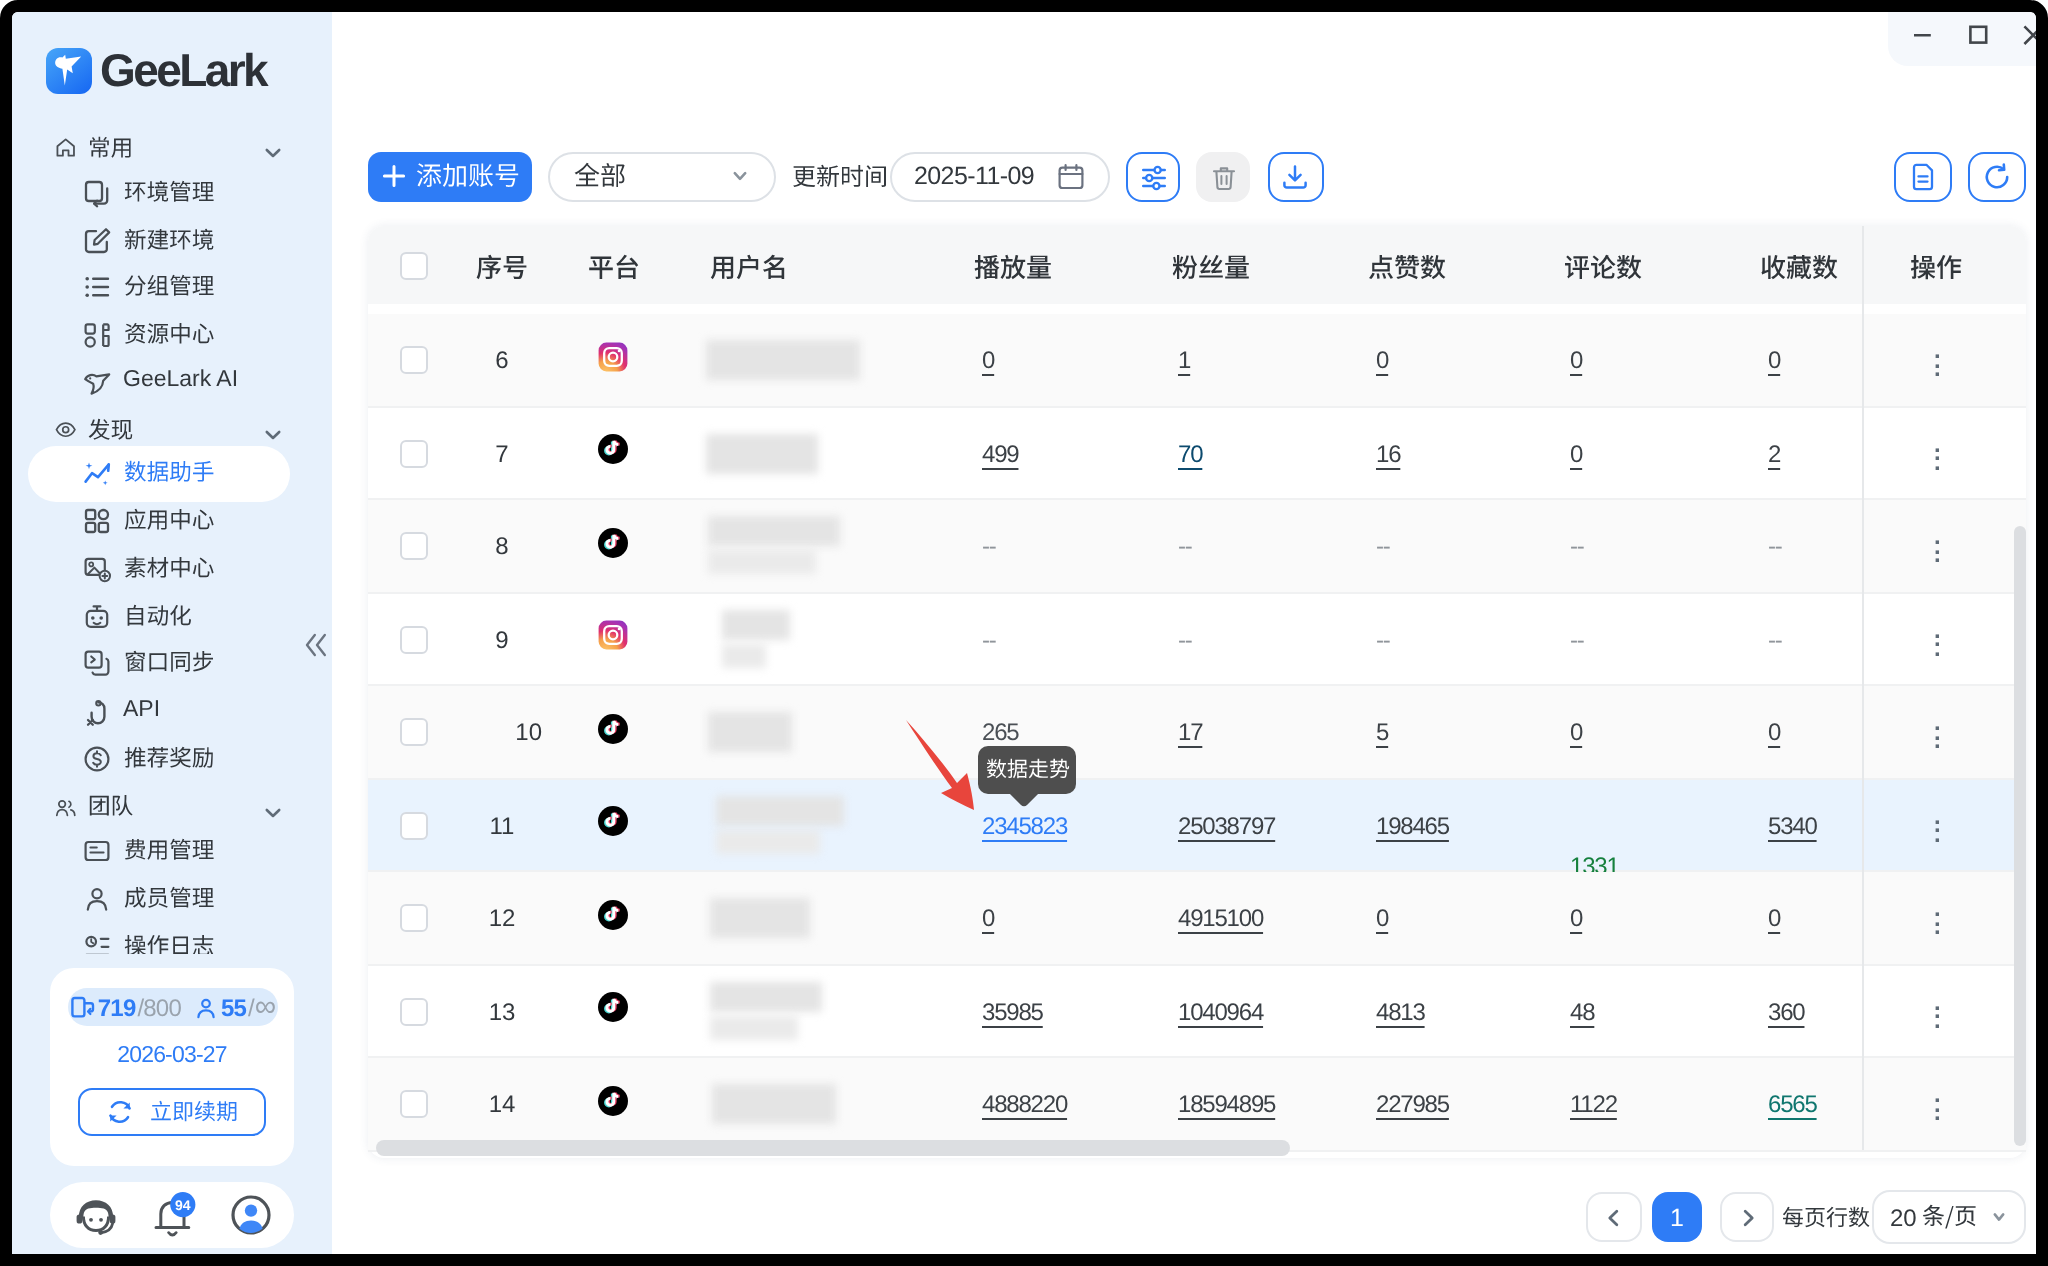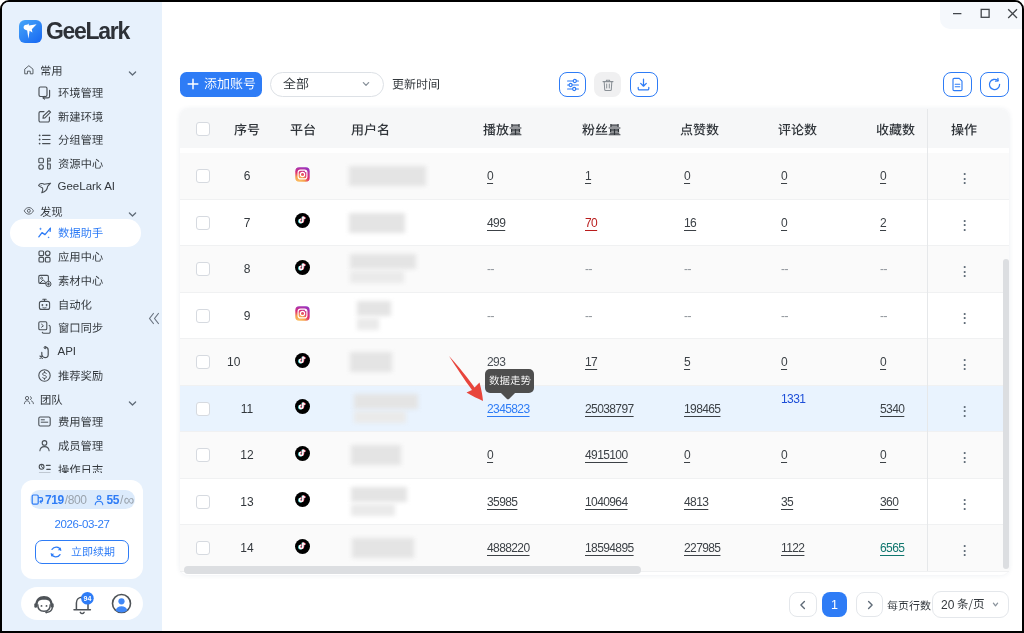--- a/index.html
+++ b/index.html
@@ -1,16 +1,16 @@
 <!DOCTYPE html>
 <html><head><meta charset="utf-8"><style>
 *{margin:0;padding:0;box-sizing:border-box}
 html,body{width:1024px;height:633px;background:#fff;overflow:hidden}
 body{font-family:"Liberation Sans",sans-serif}
-#win{position:relative;width:1024px;height:633px;background:#fff;border:2px solid #000000;border-radius:9px 9px 0 0;overflow:hidden}
+#win{position:relative;width:1024px;height:633px;background:#fff;border:6px solid #000000;border-radius:9px 9px 0 0;overflow:hidden}
 .abs{position:absolute}
 svg{display:inline-block}
 .row-line{display:flex;align-items:center}
 .cb{position:absolute;width:14px;height:14px;border:1px solid #d6dae0;border-radius:3px;background:#fff}
 .num{font-size:12px;letter-spacing:-0.6px;white-space:nowrap}
 </style></head><body>
 <div id="win">
 <div class="abs" style="left:0;top:0;width:160px;height:633px;background:#e7f1fc"></div>
 <div class="abs" style="left:17px;top:18px"><svg width="23" height="23" viewBox="0 0 23 23" fill="none">
         <defs>
@@ -246,20 +246,27 @@
 <svg width="26" height="15" viewBox="0 0 26 15">
         <path d="M6.4 0.4C5.1 2.4 2.7 4.4 0.3 5.4C0.6 5.6 0.9 6.0 1.0 6.2C1.5 6.0 2.1 5.7 2.6 5.3V6.2H6.0V8.2H2.6V9.1H6.0V11.2H1.0V12.1H12.1V11.2H7.0V9.1H10.5V8.2H7.0V6.2H10.5V5.3C11.0 5.7 11.5 6.0 12.0 6.3C12.2 6.0 12.5 5.7 12.7 5.5C10.6 4.3 8.7 3.0 7.0 1.1L7.3 0.8ZM2.6 5.3C4.1 4.4 5.4 3.2 6.5 1.8C7.7 3.2 9.0 4.3 10.5 5.3Z M14.8 3.3C15.2 4.0 15.5 4.9 15.7 5.5L16.5 5.3C16.4 4.7 16.1 3.8 15.7 3.1ZM21.2 1.2V12.5H22.0V2.1H24.1C23.8 3.1 23.3 4.5 22.8 5.6C23.9 6.8 24.3 7.7 24.3 8.6C24.3 9.0 24.2 9.4 23.9 9.6C23.8 9.7 23.6 9.7 23.4 9.7C23.1 9.7 22.8 9.7 22.4 9.7C22.5 10.0 22.6 10.4 22.6 10.6C23.0 10.6 23.4 10.6 23.8 10.6C24.1 10.6 24.4 10.5 24.6 10.3C25.0 10.0 25.2 9.4 25.2 8.6C25.2 7.7 24.9 6.7 23.7 5.5C24.3 4.3 24.9 2.8 25.3 1.6L24.7 1.2L24.5 1.2ZM16.2 0.7C16.4 1.1 16.6 1.6 16.8 2.1H14.0V2.9H20.2V2.1H17.8C17.6 1.6 17.3 1.0 17.1 0.5ZM18.6 3.0C18.4 3.8 18.0 4.8 17.7 5.6H13.7V6.5H20.5V5.6H18.6C19.0 4.9 19.3 4.0 19.6 3.2ZM14.4 7.7V12.4H15.3V11.8H18.9V12.3H19.9V7.7ZM15.3 10.9V8.5H18.9V10.9Z" fill="#33383d"></path>
       </svg>
       <svg width="10" height="10" viewBox="0 0 10 10" fill="none">
         <path d="M2.4 3.6 L5.0 6.4 L7.6 3.6" stroke="#8a939c" stroke-width="1.3" stroke-linecap="round" stroke-linejoin="round"></path>
       </svg>
     </div>
 <div class="abs" style="left:390px;top:76px"><svg width="48" height="14" viewBox="0 0 48 14">
         <path d="M3.0 7.7 2.3 8.0C2.7 8.7 3.2 9.3 3.8 9.7C3.0 10.1 2.0 10.5 0.6 10.7C0.8 10.9 1.0 11.3 1.1 11.5C2.7 11.2 3.8 10.8 4.6 10.2C6.2 11.1 8.4 11.4 11.2 11.5C11.3 11.2 11.5 10.8 11.6 10.6C8.9 10.5 6.9 10.3 5.3 9.6C5.9 9.0 6.3 8.3 6.4 7.6H10.5V3.0H6.5V1.9H11.2V1.1H0.8V1.9H5.6V3.0H1.9V7.6H5.5C5.3 8.2 5.0 8.7 4.5 9.2C3.9 8.8 3.4 8.3 3.0 7.7ZM2.7 5.6H5.6V6.1C5.6 6.4 5.6 6.6 5.6 6.9H2.7ZM6.5 6.9C6.5 6.6 6.5 6.4 6.5 6.1V5.6H9.6V6.9ZM2.7 3.7H5.6V4.9H2.7ZM6.5 3.7H9.6V4.9H6.5Z M16.3 8.0C16.7 8.6 17.1 9.4 17.3 9.9L17.9 9.6C17.8 9.1 17.3 8.3 16.9 7.7ZM13.6 7.7C13.4 8.5 13.0 9.2 12.5 9.7C12.7 9.9 13.0 10.1 13.1 10.2C13.6 9.6 14.1 8.8 14.4 7.9ZM18.6 1.6V5.8C18.6 7.4 18.5 9.4 17.5 10.9C17.7 11.0 18.1 11.2 18.2 11.4C19.3 9.9 19.5 7.5 19.5 5.8V5.4H21.3V11.5H22.2V5.4H23.5V4.5H19.5V2.2C20.7 2.0 22.1 1.7 23.1 1.4L22.4 0.7C21.5 1.1 20.0 1.4 18.6 1.6ZM14.6 0.6C14.8 1.0 15.0 1.4 15.1 1.7H12.7V2.5H18.0V1.7H16.0C15.9 1.3 15.6 0.8 15.4 0.4ZM16.5 2.6C16.4 3.1 16.1 3.9 15.9 4.5H12.6V5.2H15.0V6.5H12.6V7.3H15.0V10.3C15.0 10.5 15.0 10.5 14.9 10.5C14.7 10.5 14.4 10.5 13.9 10.5C14.1 10.7 14.2 11.1 14.2 11.3C14.8 11.3 15.2 11.3 15.5 11.1C15.8 11.0 15.8 10.8 15.8 10.4V7.3H18.1V6.5H15.8V5.2H18.2V4.5H16.7C16.9 4.0 17.1 3.3 17.4 2.7ZM13.5 2.7C13.8 3.3 13.9 4.0 14.0 4.5L14.8 4.3C14.7 3.8 14.5 3.1 14.2 2.6Z M29.7 5.1C30.3 6.1 31.1 7.3 31.5 8.1L32.3 7.6C31.9 6.9 31.1 5.7 30.4 4.7ZM27.9 5.7V8.5H25.8V5.7ZM27.9 4.9H25.8V2.3H27.9ZM25.0 1.5V10.3H25.8V9.3H28.7V1.5ZM33.2 0.5V2.9H29.3V3.8H33.2V10.2C33.2 10.4 33.1 10.5 32.8 10.5C32.6 10.5 31.7 10.5 30.7 10.5C30.9 10.7 31.0 11.1 31.1 11.4C32.3 11.4 33.0 11.4 33.5 11.2C33.9 11.1 34.1 10.8 34.1 10.2V3.8H35.5V2.9H34.1V0.5Z M37.1 3.2V11.5H38.0V3.2ZM37.3 1.1C37.8 1.6 38.4 2.4 38.7 2.8L39.5 2.4C39.2 1.8 38.5 1.1 38.0 0.6ZM40.5 7.0H43.4V8.6H40.5ZM40.5 4.7H43.4V6.3H40.5ZM39.7 3.9V9.4H44.3V3.9ZM40.2 1.2V2.0H46.0V10.4C46.0 10.6 46.0 10.6 45.8 10.6C45.7 10.6 45.2 10.7 44.7 10.6C44.8 10.9 44.9 11.2 45.0 11.5C45.7 11.5 46.2 11.5 46.5 11.3C46.8 11.2 47.0 10.9 47.0 10.4V1.2Z" fill="#33383d"></path>
       </svg></div>
+<div class="abs row-line" style="left:439px;top:70px;width:110px;height:24.5px;background:#fff;border:1px solid #dde1e6;border-radius:12.5px;padding:0 11px;justify-content:space-between;white-space:nowrap">
+<span style="font-size:12.5px;color:#33383d;letter-spacing:-0.3px">2025-11-09</span>
+      <svg width="15" height="15" viewBox="0 0 15 15" fill="none">
+        <rect x="1.8" y="2.8" width="11.4" height="10.2" rx="1.4" stroke="#6b7280" stroke-width="1.1"></rect>
+        <path d="M1.8 6 H13.2 M4.8 1.6 V4 M10.2 1.6 V4" stroke="#6b7280" stroke-width="1.1" stroke-linecap="round"></path>
+      </svg>
+    </div>
 <div class="abs row-line" style="left:557px;top:70px;width:27px;height:25px;border:1.3px solid #2e7cf6;border-radius:8px;background:#fff;justify-content:center">
       <svg width="16" height="16" viewBox="0 0 16 16" fill="none">
         <path d="M2.6 4 H13.4 M2.6 8 H13.4 M2.6 12 H13.4" stroke="#2e7cf6" stroke-width="1.2" stroke-linecap="round"></path>
         <circle cx="9.8" cy="4" r="1.55" fill="#fff" stroke="#2e7cf6" stroke-width="1.2"></circle>
         <circle cx="5.6" cy="8" r="1.55" fill="#fff" stroke="#2e7cf6" stroke-width="1.2"></circle>
         <circle cx="9.2" cy="12" r="1.55" fill="#fff" stroke="#2e7cf6" stroke-width="1.2"></circle>
       </svg>
     </div>
 <div class="abs row-line" style="left:592px;top:70px;width:27px;height:25px;background:#f0f0f1;border-radius:8px;justify-content:center">
       <svg width="14" height="14" viewBox="0 0 14 14" fill="none">
@@ -344,21 +351,21 @@
 <div class="cb" style="left:194px;top:213.8px"></div>
 <div class="abs num" style="left:225px;top:213.8px;width:40px;text-align:center;color:#33383d;letter-spacing:0">7</div>
 <div class="abs" style="left:292.5px;top:211.2px"><svg width="15" height="15" viewBox="0 0 15 15" fill="none">
         <circle cx="7.5" cy="7.5" r="7.5" fill="#000"></circle>
 <path transform="translate(2.9749999999999996,3.8) scale(0.3409090909090909)" d="M14.5 0 H10.2 V13.2 A2.9 2.9 0 1 1 7.3 10.1 V6 A7.2 7.2 0 1 0 14.5 13.2 V6.3 A8.4 8.4 0 0 0 19 7.6 V3.5 A4.9 4.9 0 0 1 14.5 0 Z" fill="#49d6d2"></path>
 <path transform="translate(4.375,3.2) scale(0.3409090909090909)" d="M14.5 0 H10.2 V13.2 A2.9 2.9 0 1 1 7.3 10.1 V6 A7.2 7.2 0 1 0 14.5 13.2 V6.3 A8.4 8.4 0 0 0 19 7.6 V3.5 A4.9 4.9 0 0 1 14.5 0 Z" fill="#eb4469"></path>
 <path transform="translate(3.675,3.4) scale(0.3409090909090909)" d="M14.5 0 H10.2 V13.2 A2.9 2.9 0 1 1 7.3 10.1 V6 A7.2 7.2 0 1 0 14.5 13.2 V6.3 A8.4 8.4 0 0 0 19 7.6 V3.5 A4.9 4.9 0 0 1 14.5 0 Z" fill="#fff"></path>
       </svg></div>
 <div class="abs" style="left:347px;top:210.8px;width:56px;height:20px;background:#e4e4e4;filter:blur(2px)"></div>
 <div class="abs num" style="left:482px;top:213.8px;color:#3c4146;text-decoration:underline;text-underline-offset:3px;padding:0 3px">499</div>
-<div class="abs num" style="left:580px;top:213.8px;color:#b91c1c;text-decoration:underline;text-underline-offset:3px;padding:0 3px">70</div>
+<div class="abs num" style="left:580px;top:213.8px;color:#0c4a6e;text-decoration:underline;text-underline-offset:3px;padding:0 3px">70</div>
 <div class="abs num" style="left:679px;top:213.8px;color:#3c4146;text-decoration:underline;text-underline-offset:3px;padding:0 3px">16</div>
 <div class="abs num" style="left:776px;top:213.8px;color:#3c4146;text-decoration:underline;text-underline-offset:3px;padding:0 3px">0</div>
 <div class="abs num" style="left:875px;top:213.8px;color:#3c4146;text-decoration:underline;text-underline-offset:3px;padding:0 3px">2</div>
 <div class="abs" style="left:961px;top:213.8px;font-size:12px;color:#5f6b77;font-weight:bold;line-height:4.5px;width:3px">.<br>.<br>.</div>
 <div class="abs" style="left:178px;top:244.0px;width:829px;height:46.5px;background:#fafafa;border-bottom:1px solid #f0f1f2"></div>
 <div class="cb" style="left:194px;top:260.2px"></div>
 <div class="abs num" style="left:225px;top:260.2px;width:40px;text-align:center;color:#33383d;letter-spacing:0">8</div>
 <div class="abs" style="left:292.5px;top:257.8px"><svg width="15" height="15" viewBox="0 0 15 15" fill="none">
         <circle cx="7.5" cy="7.5" r="7.5" fill="#000"></circle>
 <path transform="translate(2.9749999999999996,3.8) scale(0.3409090909090909)" d="M14.5 0 H10.2 V13.2 A2.9 2.9 0 1 1 7.3 10.1 V6 A7.2 7.2 0 1 0 14.5 13.2 V6.3 A8.4 8.4 0 0 0 19 7.6 V3.5 A4.9 4.9 0 0 1 14.5 0 Z" fill="#49d6d2"></path>
@@ -394,49 +401,49 @@
 <div class="abs" style="left:355px;top:298.8px;width:34px;height:15px;background:#e4e4e4;filter:blur(2px)"></div>
 <div class="abs" style="left:355px;top:315.8px;width:22px;height:12px;background:#eaeaea;filter:blur(2px)"></div>
 <div class="abs num" style="left:485px;top:306.8px;color:#90959b">--</div>
 <div class="abs num" style="left:583px;top:306.8px;color:#90959b">--</div>
 <div class="abs num" style="left:682px;top:306.8px;color:#90959b">--</div>
 <div class="abs num" style="left:779px;top:306.8px;color:#90959b">--</div>
 <div class="abs num" style="left:878px;top:306.8px;color:#90959b">--</div>
 <div class="abs" style="left:961px;top:306.8px;font-size:12px;color:#5f6b77;font-weight:bold;line-height:4.5px;width:3px">.<br>.<br>.</div>
 <div class="abs" style="left:178px;top:337.0px;width:829px;height:46.5px;background:#fafafa;border-bottom:1px solid #f0f1f2"></div>
 <div class="cb" style="left:194px;top:353.2px"></div>
-<div class="abs num" style="left:225px;top:353.2px;width:40px;text-align:left;color:#33383d;letter-spacing:0">10</div>
+<div class="abs num" style="left:225px;top:353.2px;width:40px;text-align:right;color:#33383d;letter-spacing:0">10</div>
 <div class="abs" style="left:292.5px;top:350.8px"><svg width="15" height="15" viewBox="0 0 15 15" fill="none">
         <circle cx="7.5" cy="7.5" r="7.5" fill="#000"></circle>
 <path transform="translate(2.9749999999999996,3.8) scale(0.3409090909090909)" d="M14.5 0 H10.2 V13.2 A2.9 2.9 0 1 1 7.3 10.1 V6 A7.2 7.2 0 1 0 14.5 13.2 V6.3 A8.4 8.4 0 0 0 19 7.6 V3.5 A4.9 4.9 0 0 1 14.5 0 Z" fill="#49d6d2"></path>
 <path transform="translate(4.375,3.2) scale(0.3409090909090909)" d="M14.5 0 H10.2 V13.2 A2.9 2.9 0 1 1 7.3 10.1 V6 A7.2 7.2 0 1 0 14.5 13.2 V6.3 A8.4 8.4 0 0 0 19 7.6 V3.5 A4.9 4.9 0 0 1 14.5 0 Z" fill="#eb4469"></path>
 <path transform="translate(3.675,3.4) scale(0.3409090909090909)" d="M14.5 0 H10.2 V13.2 A2.9 2.9 0 1 1 7.3 10.1 V6 A7.2 7.2 0 1 0 14.5 13.2 V6.3 A8.4 8.4 0 0 0 19 7.6 V3.5 A4.9 4.9 0 0 1 14.5 0 Z" fill="#fff"></path>
       </svg></div>
 <div class="abs" style="left:348px;top:350.2px;width:42px;height:20px;background:#e4e4e4;filter:blur(2px)"></div>
-<div class="abs num" style="left:485px;top:353.2px;color:#4a4f55">293</div>
+<div class="abs num" style="left:485px;top:353.2px;color:#4a4f55">265</div>
 <div class="abs num" style="left:580px;top:353.2px;color:#3c4146;text-decoration:underline;text-underline-offset:3px;padding:0 3px">17</div>
 <div class="abs num" style="left:679px;top:353.2px;color:#3c4146;text-decoration:underline;text-underline-offset:3px;padding:0 3px">5</div>
 <div class="abs num" style="left:776px;top:353.2px;color:#3c4146;text-decoration:underline;text-underline-offset:3px;padding:0 3px">0</div>
 <div class="abs num" style="left:875px;top:353.2px;color:#3c4146;text-decoration:underline;text-underline-offset:3px;padding:0 3px">0</div>
 <div class="abs" style="left:961px;top:353.2px;font-size:12px;color:#5f6b77;font-weight:bold;line-height:4.5px;width:3px">.<br>.<br>.</div>
 <div class="abs" style="left:178px;top:383.5px;width:829px;height:46.5px;background:#e9f3fe;border-bottom:1px solid #f0f1f2"></div>
 <div class="cb" style="left:194px;top:399.8px"></div>
 <div class="abs num" style="left:225px;top:399.8px;width:40px;text-align:center;color:#33383d;letter-spacing:0">11</div>
 <div class="abs" style="left:292.5px;top:397.2px"><svg width="15" height="15" viewBox="0 0 15 15" fill="none">
         <circle cx="7.5" cy="7.5" r="7.5" fill="#000"></circle>
 <path transform="translate(2.9749999999999996,3.8) scale(0.3409090909090909)" d="M14.5 0 H10.2 V13.2 A2.9 2.9 0 1 1 7.3 10.1 V6 A7.2 7.2 0 1 0 14.5 13.2 V6.3 A8.4 8.4 0 0 0 19 7.6 V3.5 A4.9 4.9 0 0 1 14.5 0 Z" fill="#49d6d2"></path>
 <path transform="translate(4.375,3.2) scale(0.3409090909090909)" d="M14.5 0 H10.2 V13.2 A2.9 2.9 0 1 1 7.3 10.1 V6 A7.2 7.2 0 1 0 14.5 13.2 V6.3 A8.4 8.4 0 0 0 19 7.6 V3.5 A4.9 4.9 0 0 1 14.5 0 Z" fill="#eb4469"></path>
 <path transform="translate(3.675,3.4) scale(0.3409090909090909)" d="M14.5 0 H10.2 V13.2 A2.9 2.9 0 1 1 7.3 10.1 V6 A7.2 7.2 0 1 0 14.5 13.2 V6.3 A8.4 8.4 0 0 0 19 7.6 V3.5 A4.9 4.9 0 0 1 14.5 0 Z" fill="#fff"></path>
       </svg></div>
 <div class="abs" style="left:352px;top:391.8px;width:64px;height:15px;background:#e4e4e4;filter:blur(2px)"></div>
 <div class="abs" style="left:352px;top:408.8px;width:52px;height:12px;background:#eaeaea;filter:blur(2px)"></div>
 <div class="abs num" style="left:482px;top:399.8px;color:#2e7cf6;text-decoration:underline;text-underline-offset:3px;padding:0 3px">2345823</div>
 <div class="abs num" style="left:580px;top:399.8px;color:#3c4146;text-decoration:underline;text-underline-offset:3px;padding:0 3px">25038797</div>
 <div class="abs num" style="left:679px;top:399.8px;color:#3c4146;text-decoration:underline;text-underline-offset:3px;padding:0 3px">198465</div>
-<div class="abs num" style="left:776px;top:390px;color:#1d4ed8;text-underline-offset:3px;padding:0 3px">1331</div>
+<div class="abs num" style="left:776px;top:420px;color:#15803d;text-underline-offset:3px;padding:0 3px">1331</div>
 <div class="abs num" style="left:875px;top:399.8px;color:#3c4146;text-decoration:underline;text-underline-offset:3px;padding:0 3px">5340</div>
 <div class="abs" style="left:961px;top:399.8px;font-size:12px;color:#5f6b77;font-weight:bold;line-height:4.5px;width:3px">.<br>.<br>.</div>
 <div class="abs" style="left:178px;top:430.0px;width:829px;height:46.5px;background:#fafafa;border-bottom:1px solid #f0f1f2"></div>
 <div class="cb" style="left:194px;top:446.2px"></div>
 <div class="abs num" style="left:225px;top:446.2px;width:40px;text-align:center;color:#33383d;letter-spacing:0">12</div>
 <div class="abs" style="left:292.5px;top:443.8px"><svg width="15" height="15" viewBox="0 0 15 15" fill="none">
         <circle cx="7.5" cy="7.5" r="7.5" fill="#000"></circle>
 <path transform="translate(2.9749999999999996,3.8) scale(0.3409090909090909)" d="M14.5 0 H10.2 V13.2 A2.9 2.9 0 1 1 7.3 10.1 V6 A7.2 7.2 0 1 0 14.5 13.2 V6.3 A8.4 8.4 0 0 0 19 7.6 V3.5 A4.9 4.9 0 0 1 14.5 0 Z" fill="#49d6d2"></path>
 <path transform="translate(4.375,3.2) scale(0.3409090909090909)" d="M14.5 0 H10.2 V13.2 A2.9 2.9 0 1 1 7.3 10.1 V6 A7.2 7.2 0 1 0 14.5 13.2 V6.3 A8.4 8.4 0 0 0 19 7.6 V3.5 A4.9 4.9 0 0 1 14.5 0 Z" fill="#eb4469"></path>
 <path transform="translate(3.675,3.4) scale(0.3409090909090909)" d="M14.5 0 H10.2 V13.2 A2.9 2.9 0 1 1 7.3 10.1 V6 A7.2 7.2 0 1 0 14.5 13.2 V6.3 A8.4 8.4 0 0 0 19 7.6 V3.5 A4.9 4.9 0 0 1 14.5 0 Z" fill="#fff"></path>
@@ -455,21 +462,21 @@
         <circle cx="7.5" cy="7.5" r="7.5" fill="#000"></circle>
 <path transform="translate(2.9749999999999996,3.8) scale(0.3409090909090909)" d="M14.5 0 H10.2 V13.2 A2.9 2.9 0 1 1 7.3 10.1 V6 A7.2 7.2 0 1 0 14.5 13.2 V6.3 A8.4 8.4 0 0 0 19 7.6 V3.5 A4.9 4.9 0 0 1 14.5 0 Z" fill="#49d6d2"></path>
 <path transform="translate(4.375,3.2) scale(0.3409090909090909)" d="M14.5 0 H10.2 V13.2 A2.9 2.9 0 1 1 7.3 10.1 V6 A7.2 7.2 0 1 0 14.5 13.2 V6.3 A8.4 8.4 0 0 0 19 7.6 V3.5 A4.9 4.9 0 0 1 14.5 0 Z" fill="#eb4469"></path>
 <path transform="translate(3.675,3.4) scale(0.3409090909090909)" d="M14.5 0 H10.2 V13.2 A2.9 2.9 0 1 1 7.3 10.1 V6 A7.2 7.2 0 1 0 14.5 13.2 V6.3 A8.4 8.4 0 0 0 19 7.6 V3.5 A4.9 4.9 0 0 1 14.5 0 Z" fill="#fff"></path>
       </svg></div>
 <div class="abs" style="left:349px;top:484.8px;width:56px;height:15px;background:#e4e4e4;filter:blur(2px)"></div>
 <div class="abs" style="left:349px;top:501.8px;width:44px;height:12px;background:#eaeaea;filter:blur(2px)"></div>
 <div class="abs num" style="left:482px;top:492.8px;color:#3c4146;text-decoration:underline;text-underline-offset:3px;padding:0 3px">35985</div>
 <div class="abs num" style="left:580px;top:492.8px;color:#3c4146;text-decoration:underline;text-underline-offset:3px;padding:0 3px">1040964</div>
 <div class="abs num" style="left:679px;top:492.8px;color:#3c4146;text-decoration:underline;text-underline-offset:3px;padding:0 3px">4813</div>
-<div class="abs num" style="left:776px;top:492.8px;color:#3c4146;text-decoration:underline;text-underline-offset:3px;padding:0 3px">35</div>
+<div class="abs num" style="left:776px;top:492.8px;color:#3c4146;text-decoration:underline;text-underline-offset:3px;padding:0 3px">48</div>
 <div class="abs num" style="left:875px;top:492.8px;color:#3c4146;text-decoration:underline;text-underline-offset:3px;padding:0 3px">360</div>
 <div class="abs" style="left:961px;top:492.8px;font-size:12px;color:#5f6b77;font-weight:bold;line-height:4.5px;width:3px">.<br>.<br>.</div>
 <div class="abs" style="left:178px;top:523.0px;width:829px;height:46.5px;background:#fafafa;border-bottom:1px solid #f0f1f2"></div>
 <div class="cb" style="left:194px;top:539.2px"></div>
 <div class="abs num" style="left:225px;top:539.2px;width:40px;text-align:center;color:#33383d;letter-spacing:0">14</div>
 <div class="abs" style="left:292.5px;top:536.8px"><svg width="15" height="15" viewBox="0 0 15 15" fill="none">
         <circle cx="7.5" cy="7.5" r="7.5" fill="#000"></circle>
 <path transform="translate(2.9749999999999996,3.8) scale(0.3409090909090909)" d="M14.5 0 H10.2 V13.2 A2.9 2.9 0 1 1 7.3 10.1 V6 A7.2 7.2 0 1 0 14.5 13.2 V6.3 A8.4 8.4 0 0 0 19 7.6 V3.5 A4.9 4.9 0 0 1 14.5 0 Z" fill="#49d6d2"></path>
 <path transform="translate(4.375,3.2) scale(0.3409090909090909)" d="M14.5 0 H10.2 V13.2 A2.9 2.9 0 1 1 7.3 10.1 V6 A7.2 7.2 0 1 0 14.5 13.2 V6.3 A8.4 8.4 0 0 0 19 7.6 V3.5 A4.9 4.9 0 0 1 14.5 0 Z" fill="#eb4469"></path>
 <path transform="translate(3.675,3.4) scale(0.3409090909090909)" d="M14.5 0 H10.2 V13.2 A2.9 2.9 0 1 1 7.3 10.1 V6 A7.2 7.2 0 1 0 14.5 13.2 V6.3 A8.4 8.4 0 0 0 19 7.6 V3.5 A4.9 4.9 0 0 1 14.5 0 Z" fill="#fff"></path>

